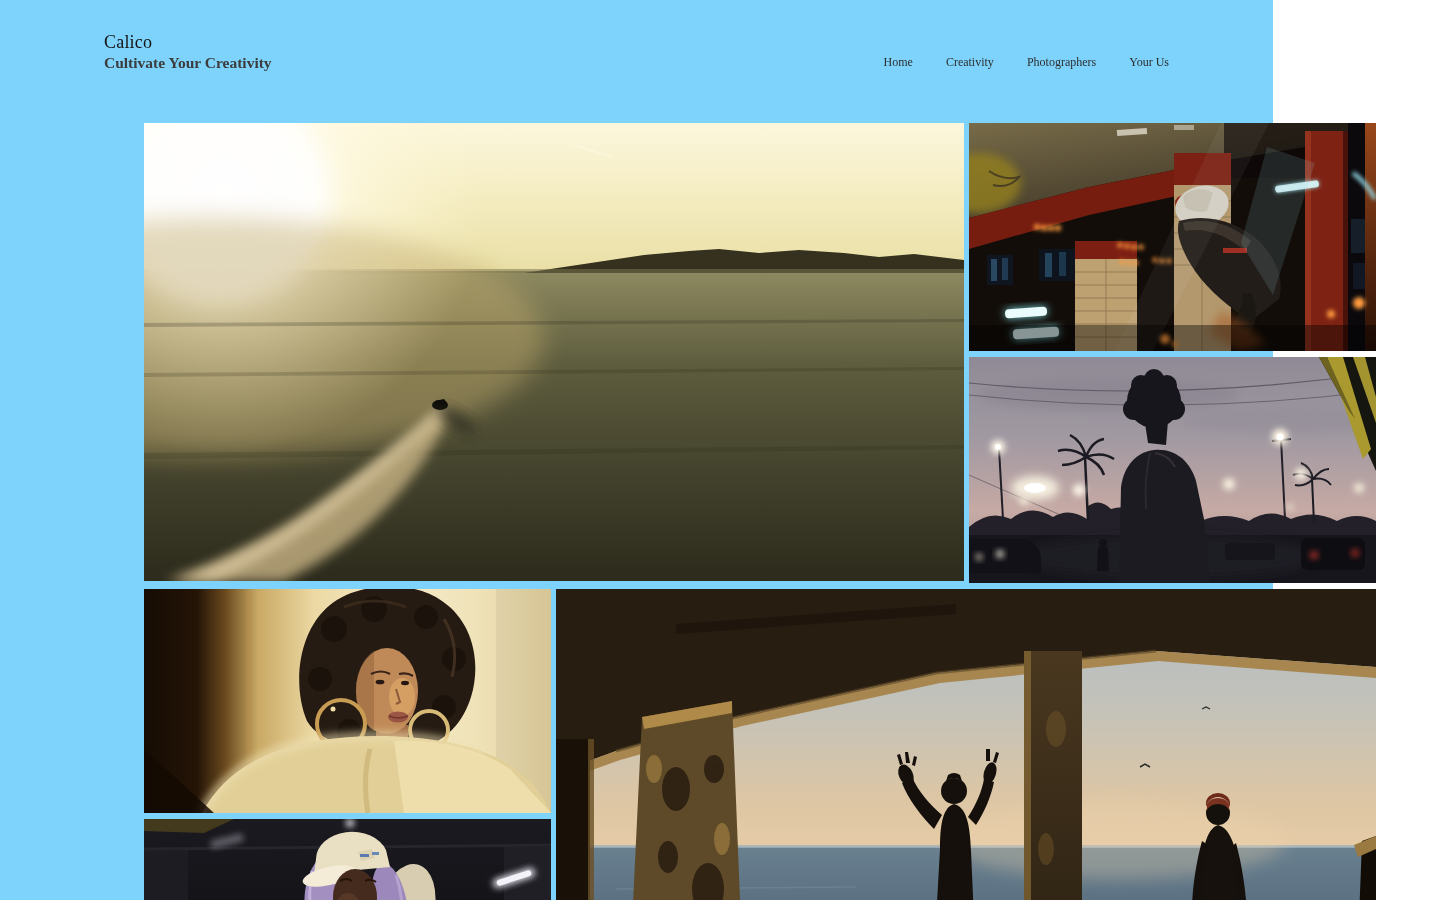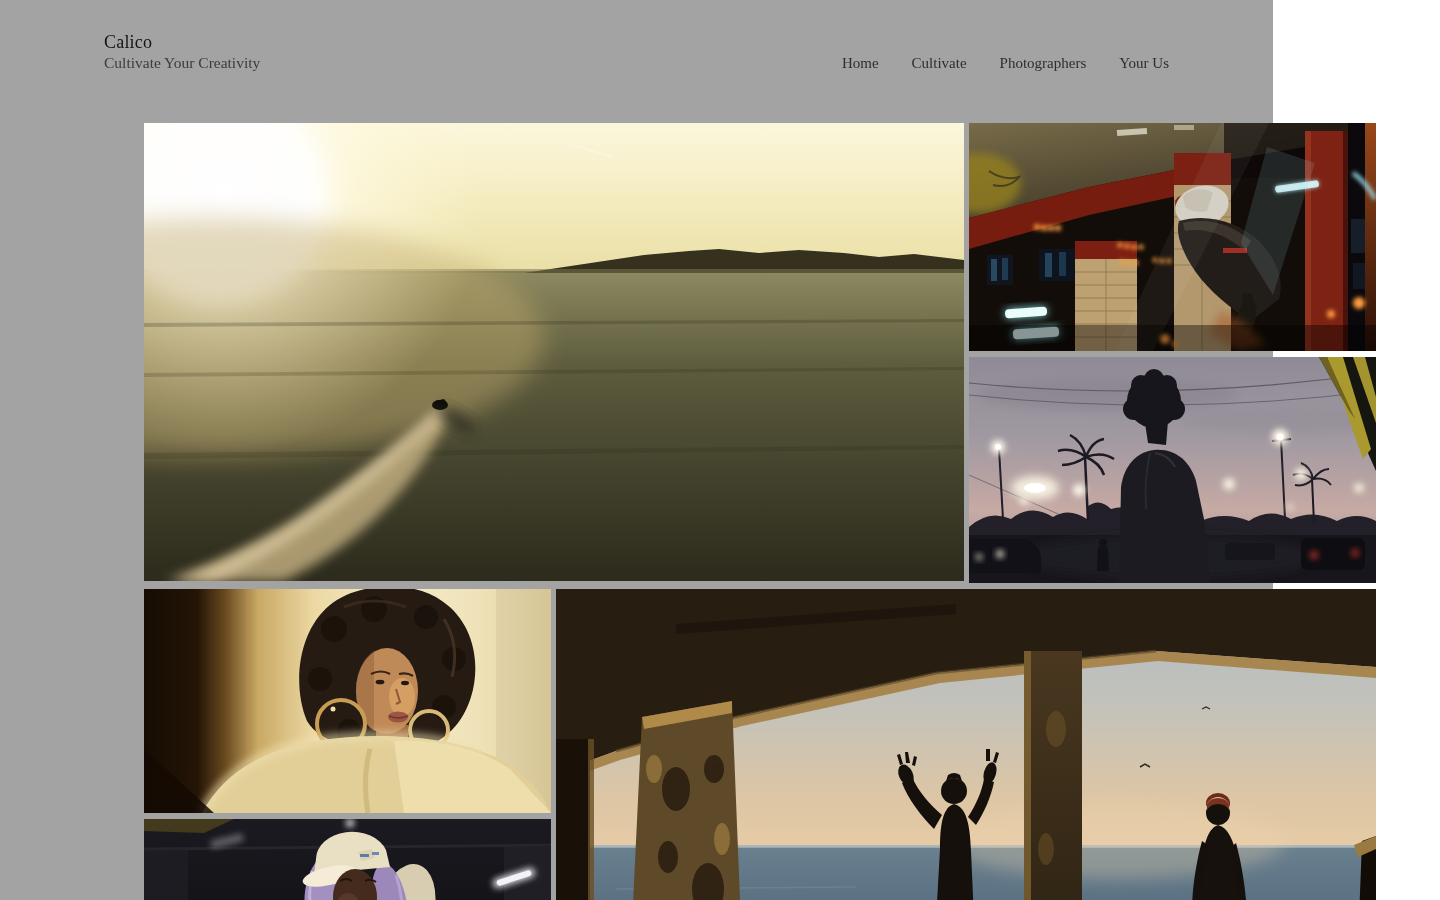--- a/index.html
+++ b/index.html
@@ -1,43 +1,43 @@
 <!DOCTYPE html>
 <html><head>
 <meta charset="utf-8">
 <style>
   html,body{margin:0;padding:0;background:#ffffff;}
   body{width:1440px;height:900px;overflow:hidden;font-family:"Liberation Serif", serif;}
-  .page{position:relative;width:1273px;height:900px;background:#a3a3a3;text-align:right;}
+  .page{position:relative;width:1273px;height:900px;background:#7dd3fc;text-align:right;}
 
   .logo{position:absolute;left:104px;top:32px;font-size:18px;line-height:20px;color:#141414;letter-spacing:.2px;cursor:pointer;}
-  .tagline{position:absolute;left:104px;top:54px;font-size:15.5px;line-height:18px;color:#3c3c3c;}
+  .tagline{position:absolute;left:104px;top:54px;font-size:15.5px;line-height:18px;color:#3c3c3c;font-weight:bold;}
   .nav{position:absolute;top:55px;right:104px;display:flex;gap:33px;}
-  .nav a{font-size:15px;color:#2e2e2e;text-decoration:none;cursor:pointer;white-space:nowrap;}
+  .nav a{font-size:12px;color:#2e2e2e;text-decoration:none;cursor:pointer;white-space:nowrap;}
 
   .tile{position:absolute;overflow:hidden;background:#d8d8d8;cursor:pointer;}
   .tile svg{display:block;width:100%;height:100%;}
   #t1{left:104px;top:107px;width:820px;height:458px;}
   #t2{left:929px;top:107px;width:407px;height:228px;}
   #t3{left:929px;top:341px;width:407px;height:226px;}
   #t4{left:104px;top:573px;width:407px;height:224px;}
   #t5{left:104px;top:803px;width:407px;height:224px;}
   #t6{left:516px;top:573px;width:820px;height:460px;}
 </style>
 </head>
 <body>
 
 <div class="page">
 
   <header>
     <div class="logo">Calico</div>
     <div class="tagline">Cultivate Your Creativity</div>
     <nav class="nav">
       <a>Home</a>
-      <a>Cultivate</a>
+      <a>Creativity</a>
       <a>Photographers</a>
       <a>Your Us</a>
     </nav>
   </header>
 
   <main>
 
     <figure class="tile" id="t1" aria-label="Aerial photo of a car trailing dust across a desert dry lake bed at sunset with mountains on the horizon">
       <svg viewBox="0 0 820 458" preserveAspectRatio="none">
         <defs>

